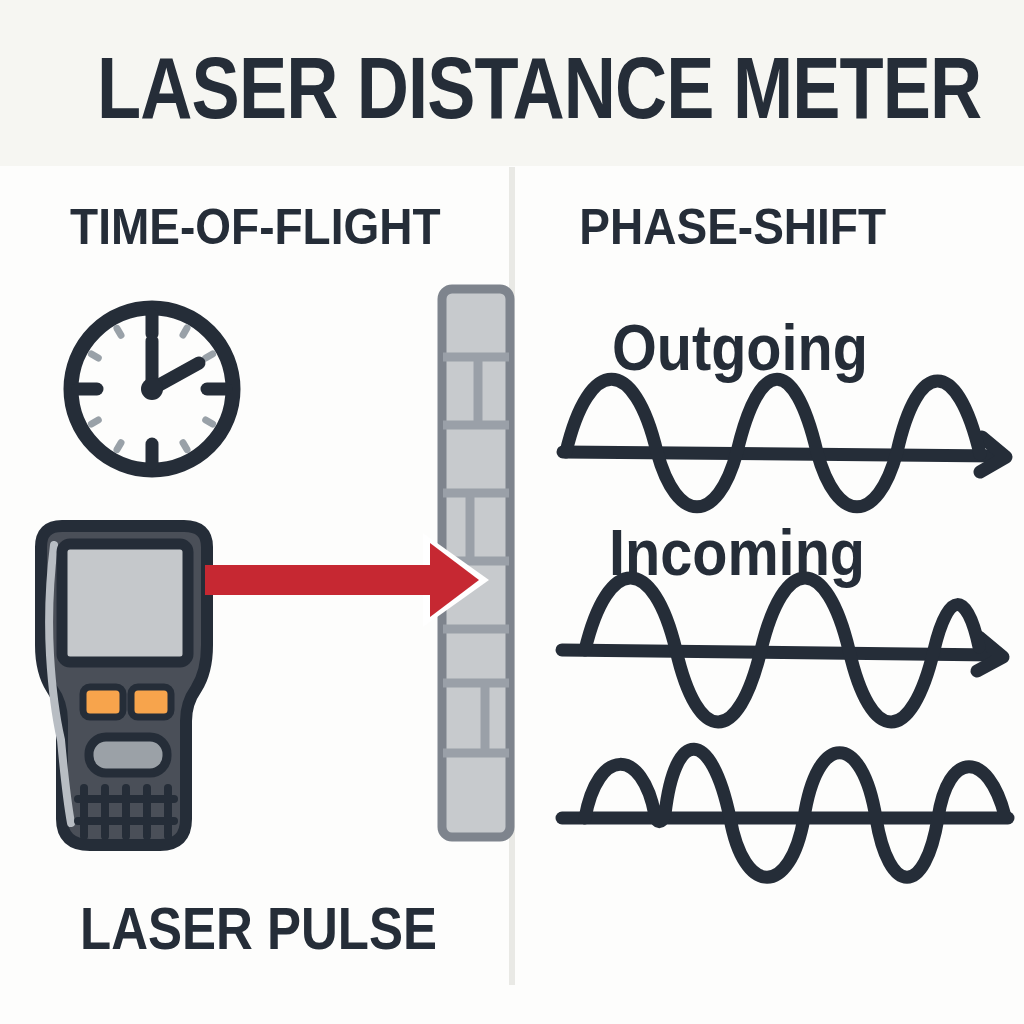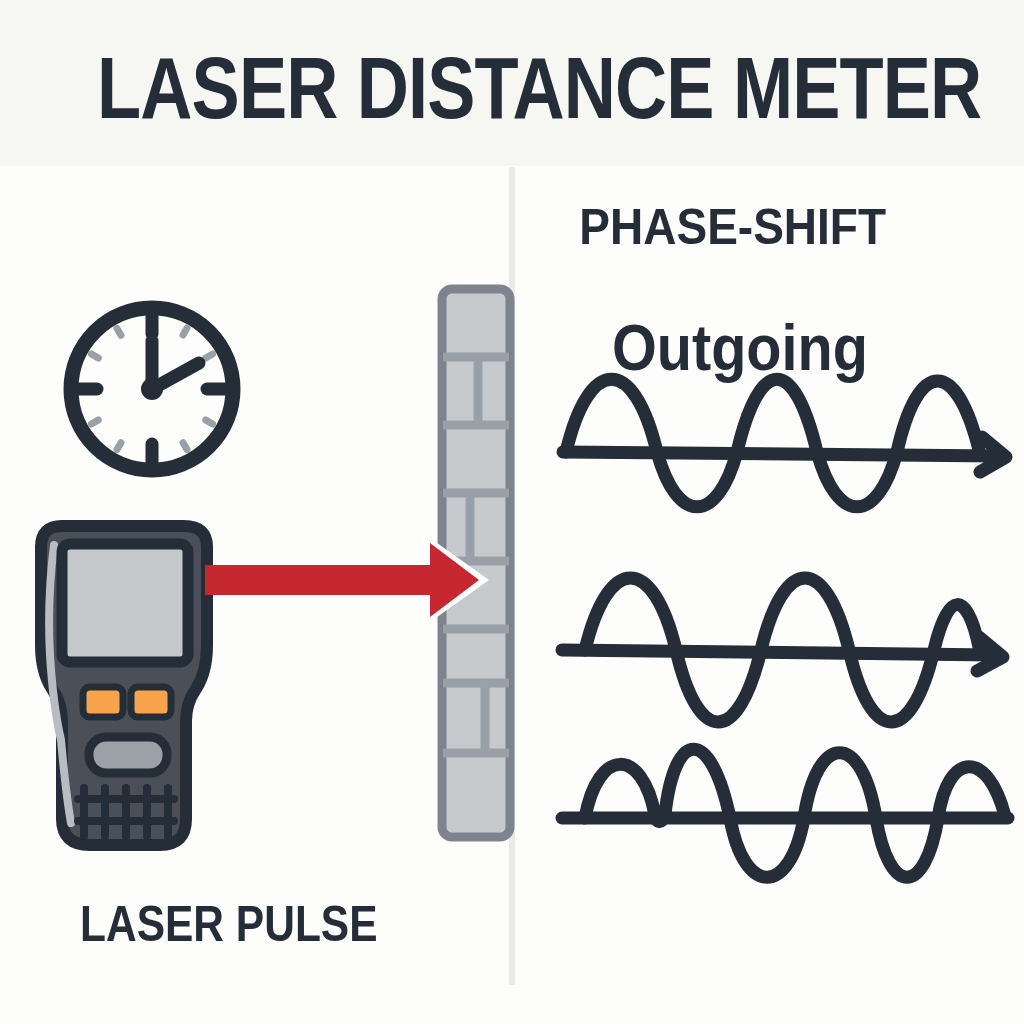--- a/index.html
+++ b/index.html
@@ -17,37 +17,40 @@
   .page-title span{display:inline-block;transform:scaleX(.82);transform-origin:50% 50%;letter-spacing:-1px;}
   .panel-divider{position:absolute;left:509px;top:167px;width:6px;height:818px;background:var(--divider);}
   .heading{position:absolute;top:202px;text-align:center;font-size:50px;font-weight:bold;
     color:var(--ink);line-height:1;white-space:nowrap;}
   .heading span{display:inline-block;transform:scaleX(.92);transform-origin:50% 50%;}
   .heading.left{left:0;width:510px;}
   .heading.right{left:515px;width:436px;}
   .wave-label{position:absolute;font-size:64px;font-weight:bold;color:var(--ink);
     line-height:1;white-space:nowrap;}
   .wave-label span{display:inline-block;transform:scaleX(.9);transform-origin:0 50%;}
-  .caption{position:absolute;left:80px;top:899px;font-size:50px;font-weight:bold;
+  .caption{position:absolute;left:80px;top:899px;font-size:60px;font-weight:bold;
     color:var(--ink);line-height:1;white-space:nowrap;}
   .caption span{display:inline-block;transform:scaleX(.85);transform-origin:0 50%;}
   .abs{position:absolute;}
 </style>
 </head>
 <body>
 
 <div class="canvas">
 
   <div class="header-band"></div>
   <div class="page-title">
     <span>LASER DISTANCE METER</span>
   </div>
 
   <div class="panel-divider"></div>
 
+  <div class="heading left">
+    <span>TIME-OF-FLIGHT</span>
+  </div>
   <div class="heading right">
     <span>PHASE-SHIFT</span>
   </div>
 
   <svg class="abs" style="left:52px;top:289px;" width="200" height="200" viewBox="0 0 200 200">
     <circle cx="100" cy="100" r="81" fill="none" stroke="var(--ink)" stroke-width="15"></circle>
     <g stroke="var(--ink)" stroke-width="13" stroke-linecap="round">
       <line x1="100" y1="26" x2="100" y2="45"></line>
       <line x1="155" y1="100" x2="174" y2="100"></line>
       <line x1="100" y1="155" x2="100" y2="174"></line>
@@ -118,20 +121,23 @@
     <span>Outgoing</span>
   </div>
   <svg class="abs" style="left:555px;top:360px;" width="460" height="160" viewBox="0 0 460 160">
     <g fill="none" stroke="var(--ink)" stroke-width="13" stroke-linecap="round" stroke-linejoin="round">
       <path d="M 8 92 L 443 96"></path>
       <path d="M 427 77 L 451 97 L 425 112"></path>
       <path d="M 11 92 C 34 -5, 79 -5, 102 92 C 122 165, 162 165, 182 92 C 205 -5, 239 -5, 262 92 C 282 165, 322 165, 342 92 C 363 -3, 402 -3, 425 94"></path>
     </g>
   </svg>
 
+  <div class="wave-label" style="left:609px;top:521px;">
+    <span>Incoming</span>
+  </div>
   <svg class="abs" style="left:555px;top:555px;" width="460" height="195" viewBox="0 0 460 195">
     <g fill="none" stroke="var(--ink)" stroke-width="13" stroke-linecap="round" stroke-linejoin="round">
       <path d="M 7 95 L 440 100"></path>
       <path d="M 424 82 L 448 102 L 422 116"></path>
       <path d="M 30 95 C 53 -1, 98 -1, 121 95 C 143 191, 183 191, 206 95 C 229 -1, 271 -1, 294 95 C 316 191, 356 191, 379 95 C 393 35, 412 35, 424 92"></path>
     </g>
   </svg>
 
   <svg class="abs" style="left:550px;top:735px;" width="465" height="170" viewBox="0 0 465 170">
     <g fill="none" stroke="var(--ink)" stroke-width="13" stroke-linecap="round" stroke-linejoin="round">

